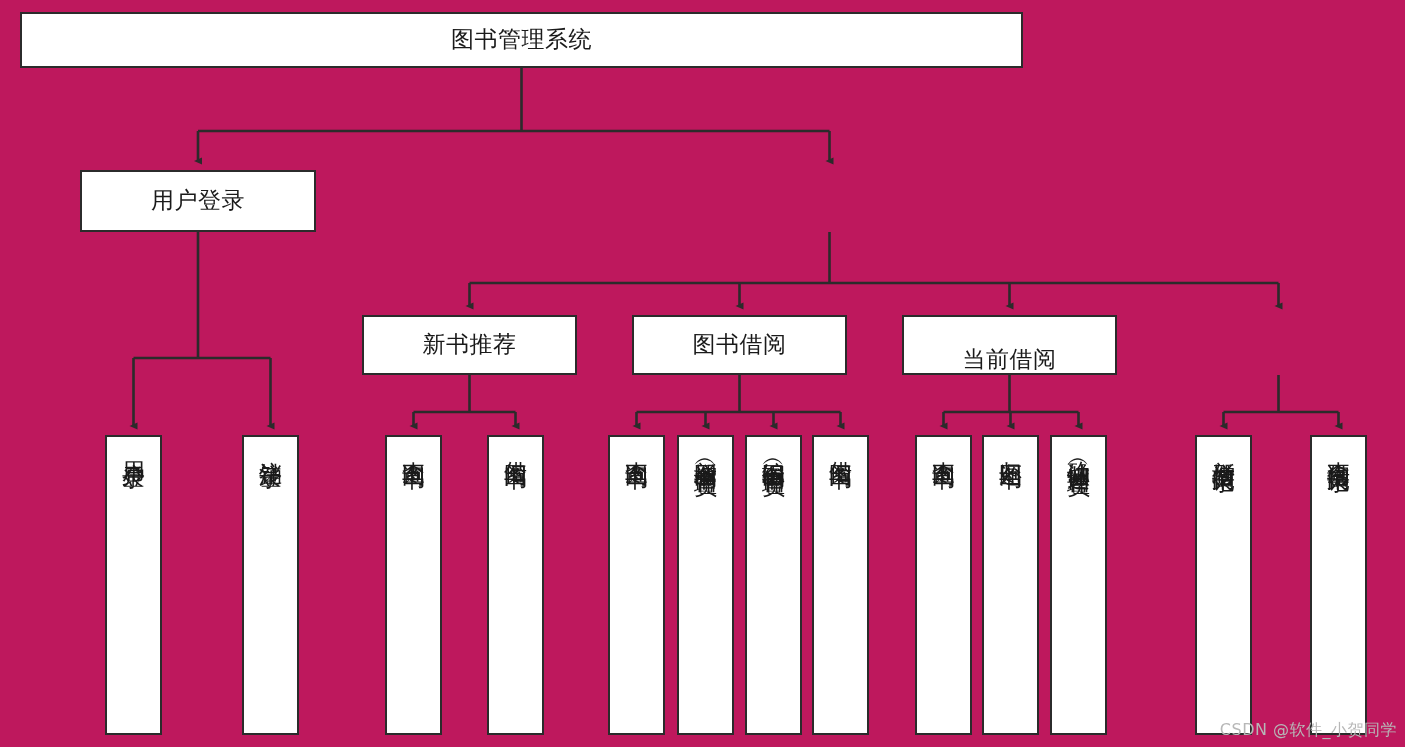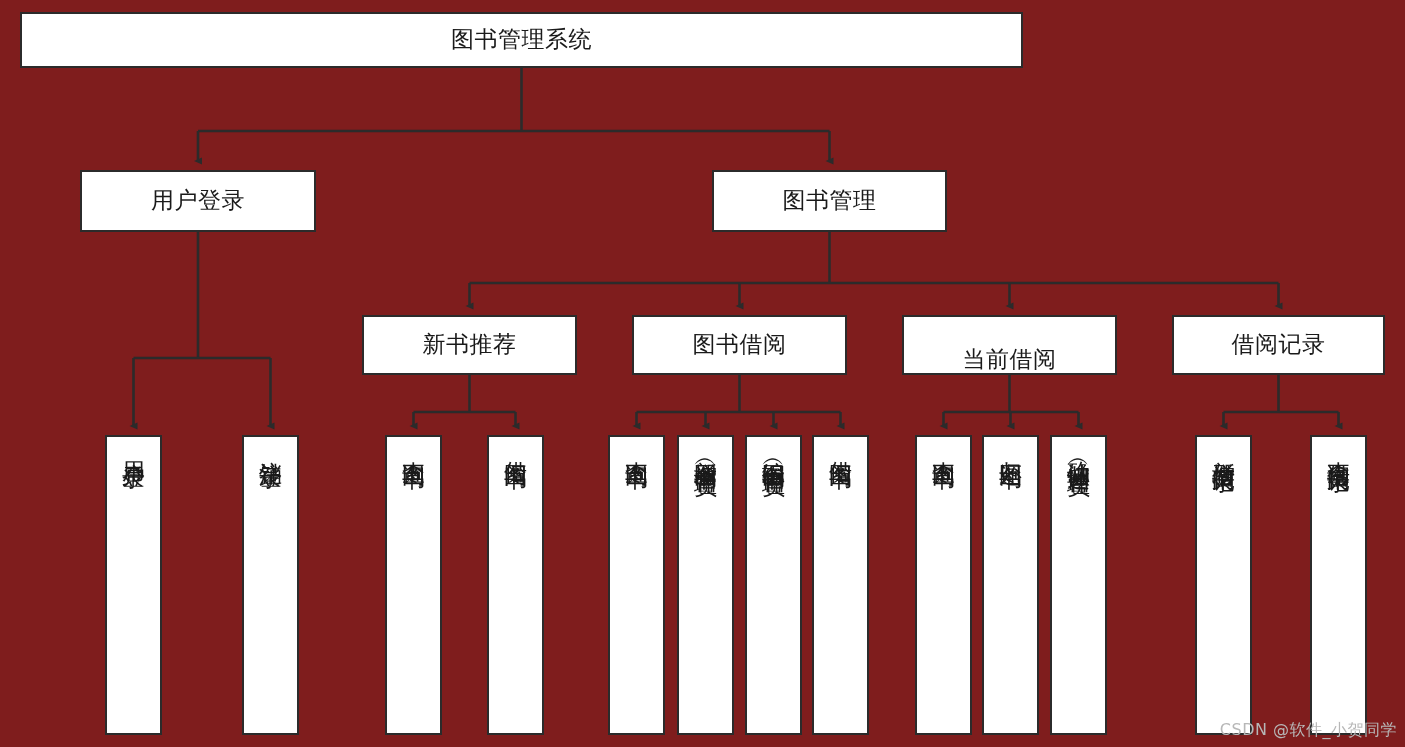--- a/index.html
+++ b/index.html
@@ -8,21 +8,21 @@
     padding: 0;
     background: #ffffff;
   }
   body {
     font-family: "DejaVu Sans", "Liberation Sans", sans-serif;
   }
   #canvas {
     position: relative;
     width: 1405px;
     height: 747px;
-    background: #7f1d1d;
+    background: #be185d;
     overflow: hidden;
   }
   #edges {
     position: absolute;
     left: 0;
     top: 0;
     width: 1405px;
     height: 747px;
     pointer-events: none;
   }
@@ -121,34 +121,28 @@
         <path d="M1338.5,412 L1338.5,426" marker-end="url(#arrowhead)"></path>
       </g>
   </svg>
 
   <div class="node horiz root" style="left: 20px; top: 12px; width: 1003px; height: 56px;">
       <span class="node-label">图书管理系统</span>
     </div>
     <div class="node horiz" style="left: 80px; top: 170px; width: 236px; height: 62px;">
       <span class="node-label">用户登录</span>
     </div>
-    <div class="node horiz" style="left: 712px; top: 170px; width: 235px; height: 62px;">
-      <span class="node-label">图书管理</span>
-    </div>
     <div class="node horiz" style="left: 362px; top: 315px; width: 215px; height: 60px;">
       <span class="node-label">新书推荐</span>
     </div>
     <div class="node horiz" style="left: 632px; top: 315px; width: 215px; height: 60px;">
       <span class="node-label">图书借阅</span>
     </div>
     <div class="node horiz" style="left: 902px; top: 315px; width: 215px; height: 60px; align-items: flex-end;">
       <span class="node-label">当前借阅</span>
-    </div>
-    <div class="node horiz" style="left: 1172px; top: 315px; width: 213px; height: 60px;">
-      <span class="node-label">借阅记录</span>
     </div>
     <div class="node vert" style="left: 105px; top: 435px; width: 57px; height: 300px;">
       <span class="node-label">用户登录</span>
     </div>
     <div class="node vert" style="left: 242px; top: 435px; width: 57px; height: 300px;">
       <span class="node-label">注销登录</span>
     </div>
     <div class="node vert" style="left: 385px; top: 435px; width: 57px; height: 300px;">
       <span class="node-label">查询图书</span>
     </div>

